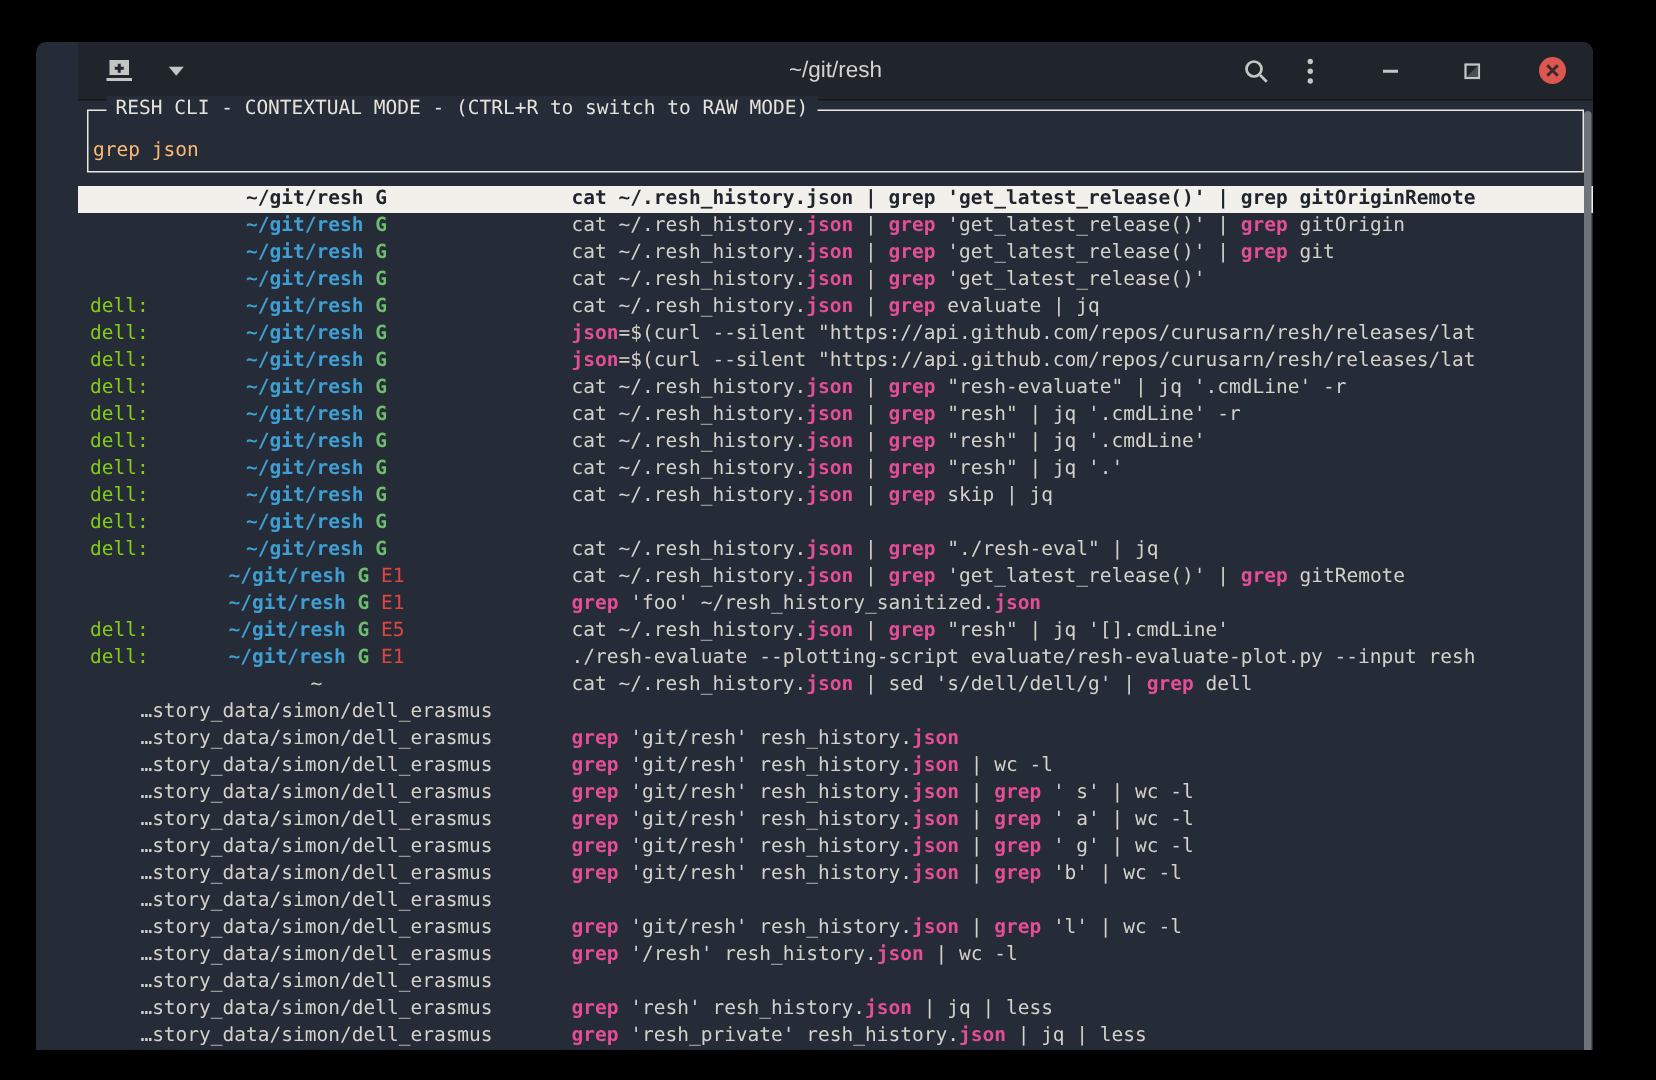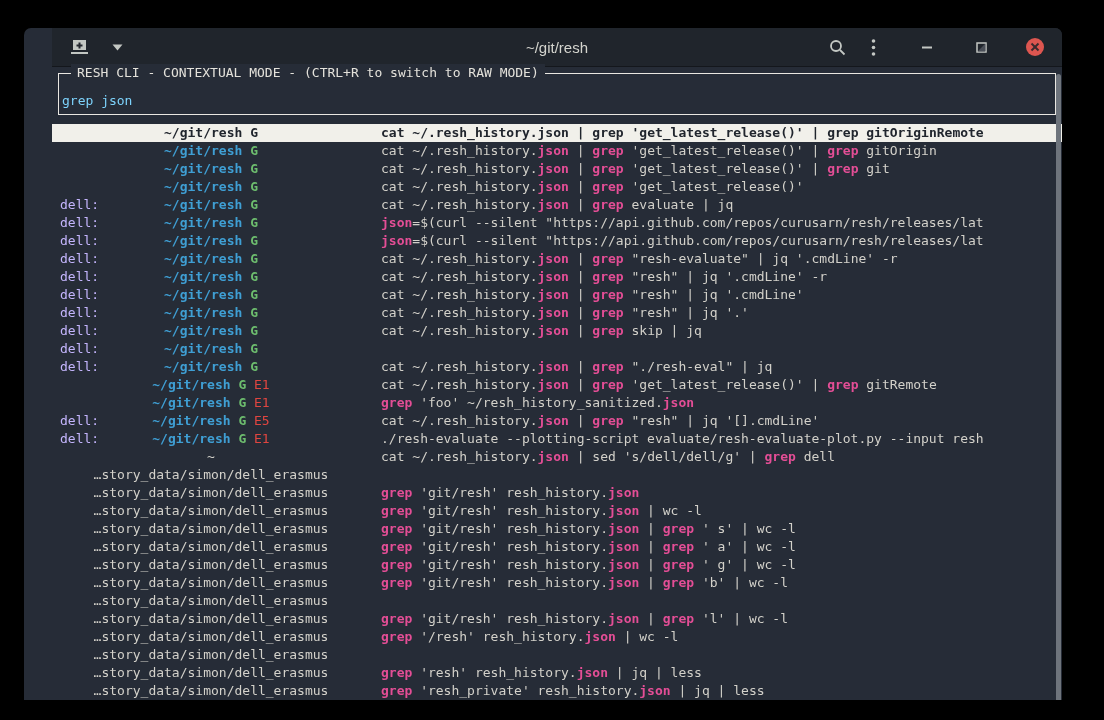--- a/index.html
+++ b/index.html
@@ -13,24 +13,24 @@
     color:#d4d4ce;font-size:15px;white-space:nowrap;}
   .tb-right{margin-left:auto;display:flex;align-items:center;gap:10px;}
   .tb-btn{width:26px;height:26px;display:flex;align-items:center;justify-content:center;border-radius:4px;}
   .tb-gap{width:8px;}
   
   .content{position:relative;height:633px;font-family:"DejaVu Sans Mono",monospace;
     font-size:13px;line-height:18px;color:#d3d1ca;}
   .panel{position:relative;margin:6px 6px 0 6px;height:42px;border:1px solid #e9e7e1;}
   .panel-title{position:absolute;top:-10px;left:12px;background:#262c37;padding:0 6px;
     color:#e4e2db;white-space:pre;}
-  .query{margin-top:18px;padding-left:3px;color:#7dd3fc;white-space:pre;}
+  .query{margin-top:18px;padding-left:3px;color:#fdba74;white-space:pre;}
   .list{margin-top:9px;}
   .row{display:flex;height:18px;line-height:18px;white-space:pre;overflow:hidden;padding-left:8px;}
-  .host{position:absolute;left:0;top:0;color:#c4b5fd;}
+  .host{position:absolute;left:0;top:0;color:#84cc16;}
   .loc{position:relative;flex:none;width:302px;text-align:center;overflow:visible;}
   .dir-repo{color:#3f9fd4;font-weight:bold;}
   .dir-plain{color:#d3d1ca;}
   .flag-git{color:#6dbd6e;font-weight:bold;}
   .flag-err{color:#e04540;font-weight:normal;}
   .cmd{flex:1;padding-left:19px;overflow:hidden;}
   .hl{color:#e44e96;font-weight:bold;}
   .row.selected{background:#f1f0ea;color:#20252d;font-weight:bold;}
   .row.selected .host,.row.selected .dir-repo,.row.selected .dir-plain,
   .row.selected .flag-git,.row.selected .flag-err,.row.selected .hl{color:#20252d;}

